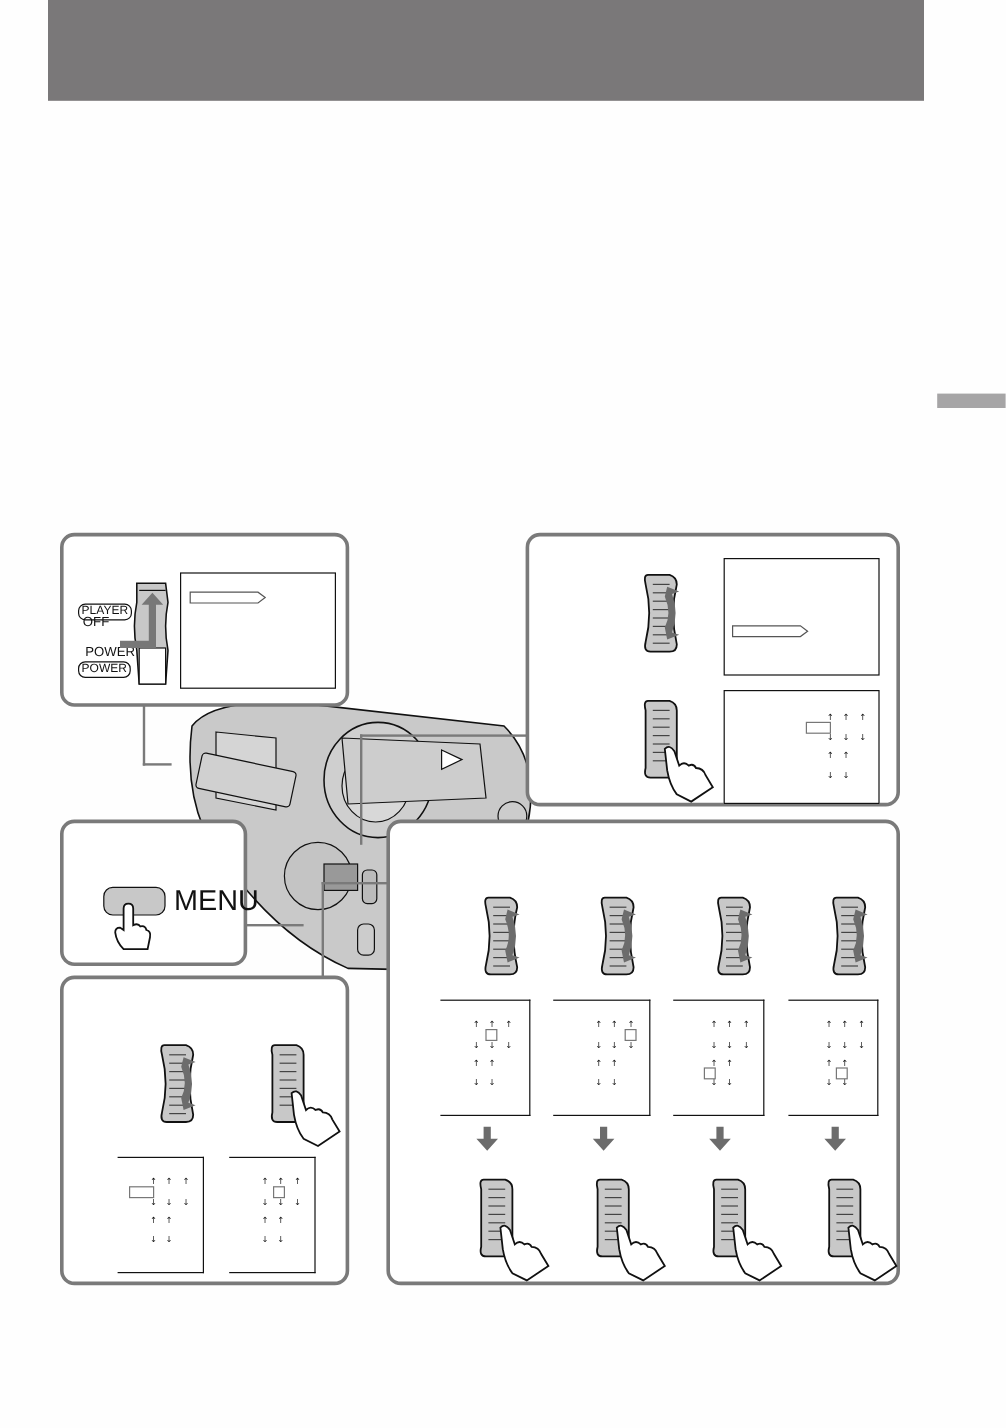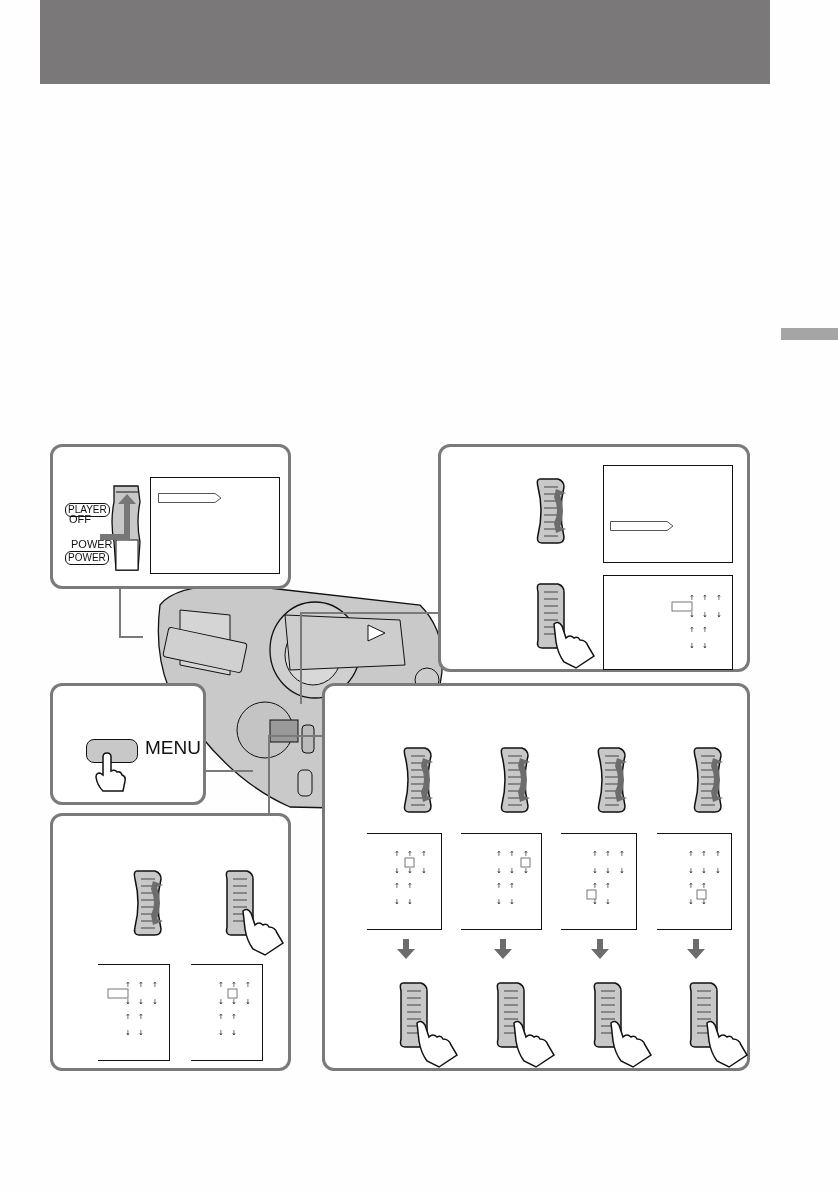--- a/index.html
+++ b/index.html
@@ -4,21 +4,21 @@
 <style>
   html, body { margin:0; padding:0; background:#fefefe; }
   body { width:838px; height:1190px; position:relative; overflow:hidden; font-family:"Liberation Sans", sans-serif; color:#111; }
   .header-bar { position:absolute; left:40px; top:0; width:730px; height:84px; background:#7a7879; }
   .side-tab { position:absolute; left:781px; top:328px; width:57px; height:12px; background:#a6a5a6; }
   .panel { position:absolute; border:3px solid #7a7a7a; border-radius:12px; background:#fff; box-sizing:border-box; }
   .screen { position:absolute; border:1.5px solid #111; background:#fff; box-sizing:border-box; }
   .screen.open-left { border-left:none; }
   .lbl { position:absolute; font-size:11px; line-height:12px; color:#111; white-space:nowrap; }
   .pill { border:1.3px solid #111; border-radius:6px; padding:0 2px; font-size:10px; }
-  .menu-lbl { position:absolute; font-size:19px; color:#111; }
+  .menu-lbl { position:absolute; font-size:24px; color:#111; }
   svg { position:absolute; overflow:visible; }
   .leader { position:absolute; border-color:#7a7a7a; border-style:solid; border-width:0; }
 </style>
 </head>
 <body>
 
 <div class="header-bar"></div>
 <div class="side-tab"></div>
 
 <svg style="left:120px;top:575px;" width="340" height="240" viewBox="0 0 340 240">

